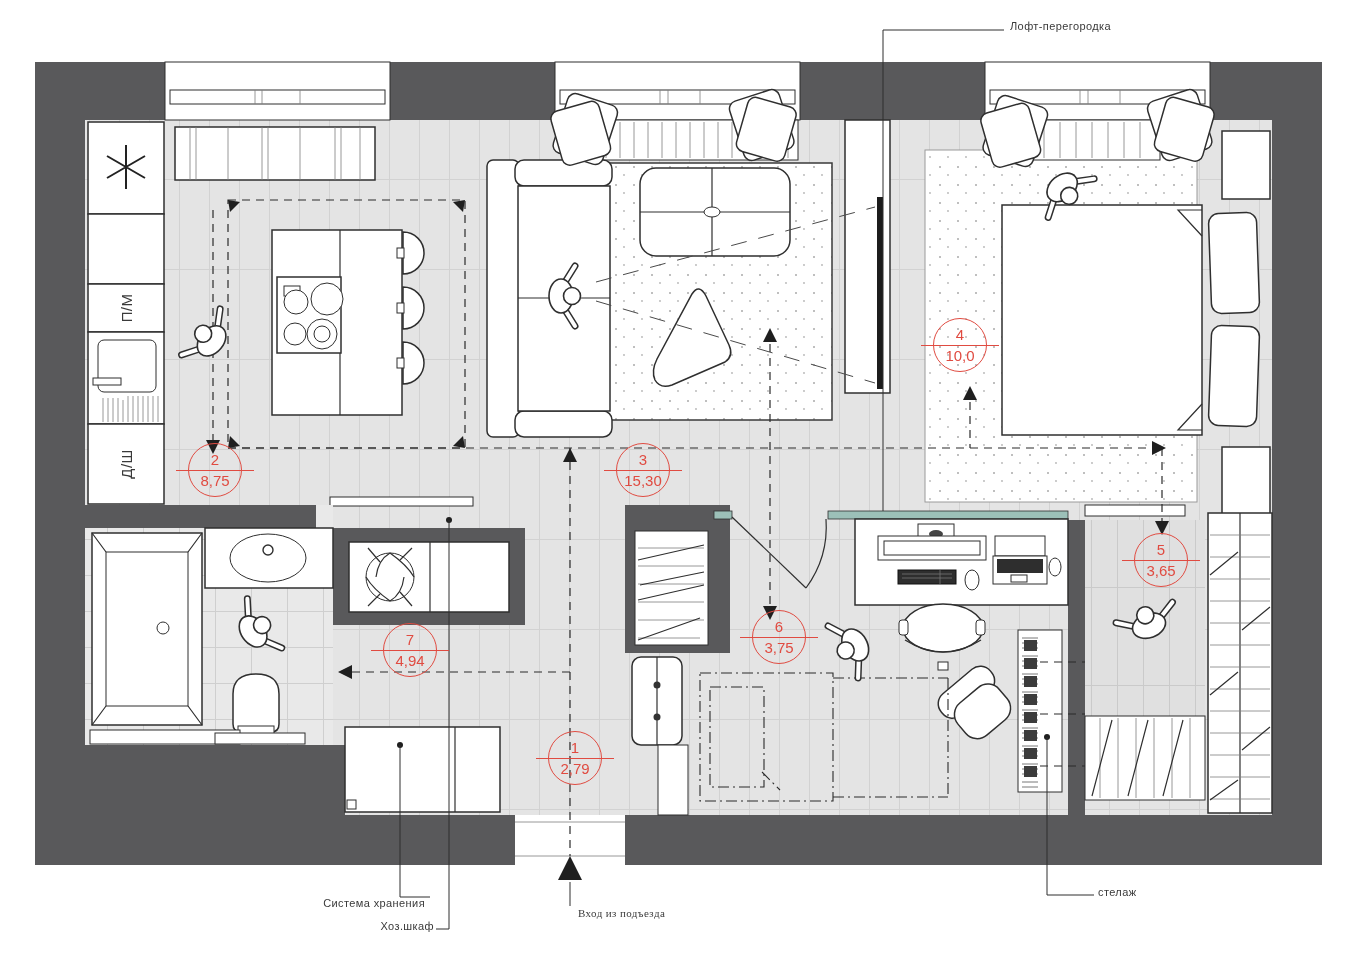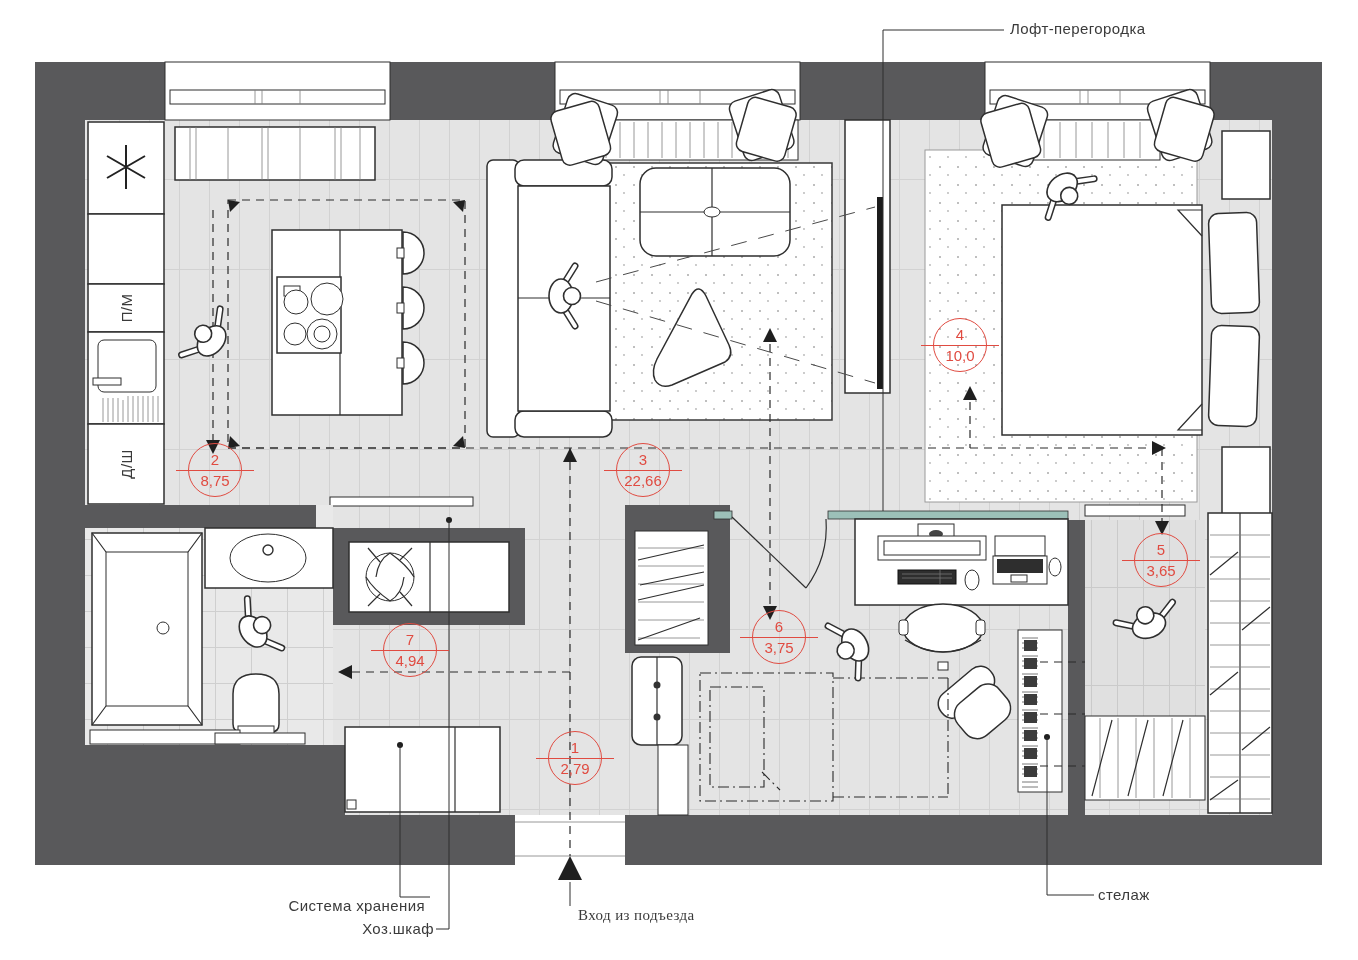--- a/index.html
+++ b/index.html
@@ -1,19 +1,19 @@
 <!DOCTYPE html>
 <html><head>
 <meta charset="utf-8">
 <style>
   html,body{margin:0;padding:0;background:#fff;}
   #plan{position:relative;width:1358px;height:960px;background:#fff;overflow:hidden;
         font-family:"Liberation Sans", sans-serif;}
   svg{position:absolute;left:0;top:0;}
-  .lbl{position:absolute;font-size:15px;color:#3a3a3a;letter-spacing:.4px;white-space:nowrap;}
+  .lbl{position:absolute;font-size:11px;color:#3a3a3a;letter-spacing:.4px;white-space:nowrap;}
   .lbl.rot{transform:rotate(-90deg);font-size:15px;display:flex;align-items:center;justify-content:center;}
   .stamp{position:absolute;width:54px;height:54px;border:1.6px solid #e04b41;border-radius:50%;
          color:#e04b41;display:flex;flex-direction:column;align-items:center;justify-content:center;
          font-size:15px;background:transparent;box-sizing:border-box;}
   .stamp .num{line-height:1.2;}
   .stamp .div{width:150%;border-top:1.4px solid #e04b41;margin:1px 0;}
   .stamp .area{line-height:1.2;}
   
   .wall{fill:#59595b;}
   .wht{fill:#ffffff;stroke:#2f2f2f;stroke-width:1.5;}
@@ -361,21 +361,21 @@
   <div class="area">2,79</div>
 </div>
 <div class="stamp" style="left:188px;top:443px;">
   <div class="num">2</div>
   <div class="div"></div>
   <div class="area">8,75</div>
 </div>
 <div class="stamp" style="left:616px;top:443px;">
   <div class="num">3</div>
   <div class="div"></div>
-  <div class="area">22,66</div>
+  <div class="area">15,30</div>
 </div>
 <div class="stamp" style="left:933px;top:318px;">
   <div class="num">4</div>
   <div class="div"></div>
   <div class="area">10,0</div>
 </div>
 <div class="stamp" style="left:1134px;top:533px;">
   <div class="num">5</div>
   <div class="div"></div>
   <div class="area">3,65</div>

